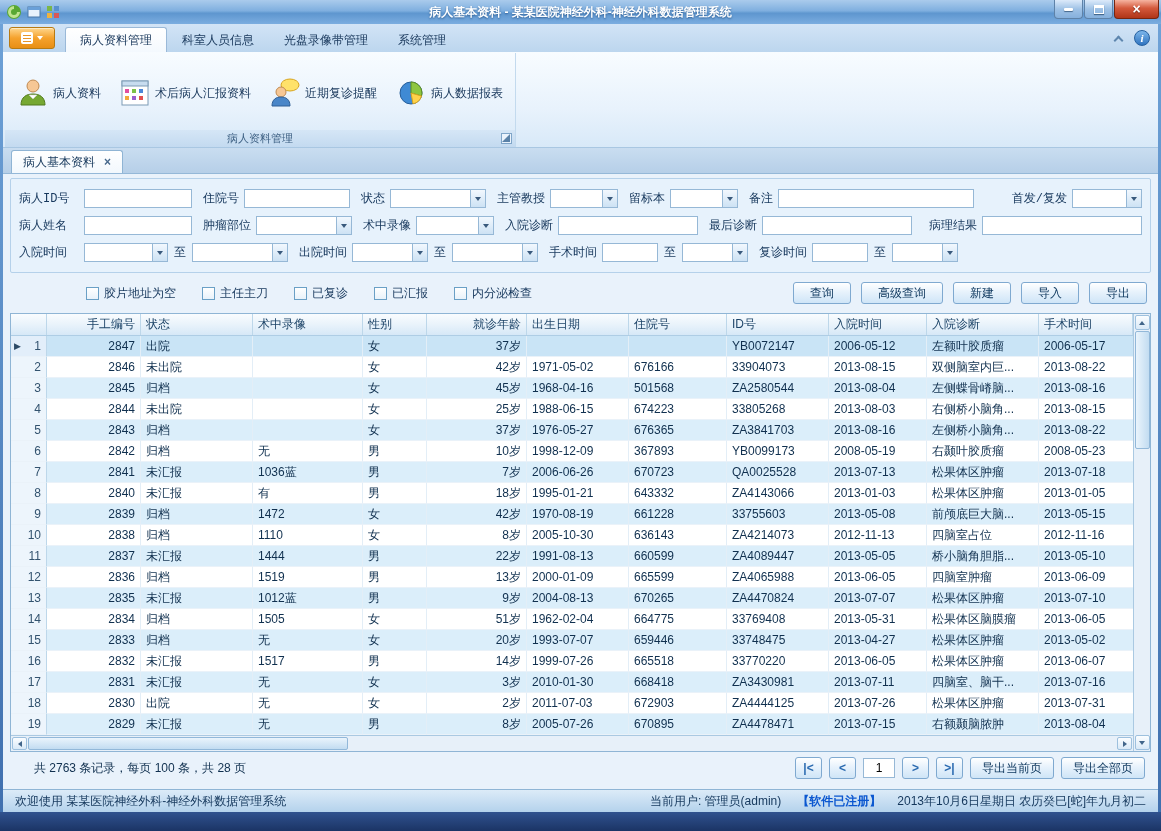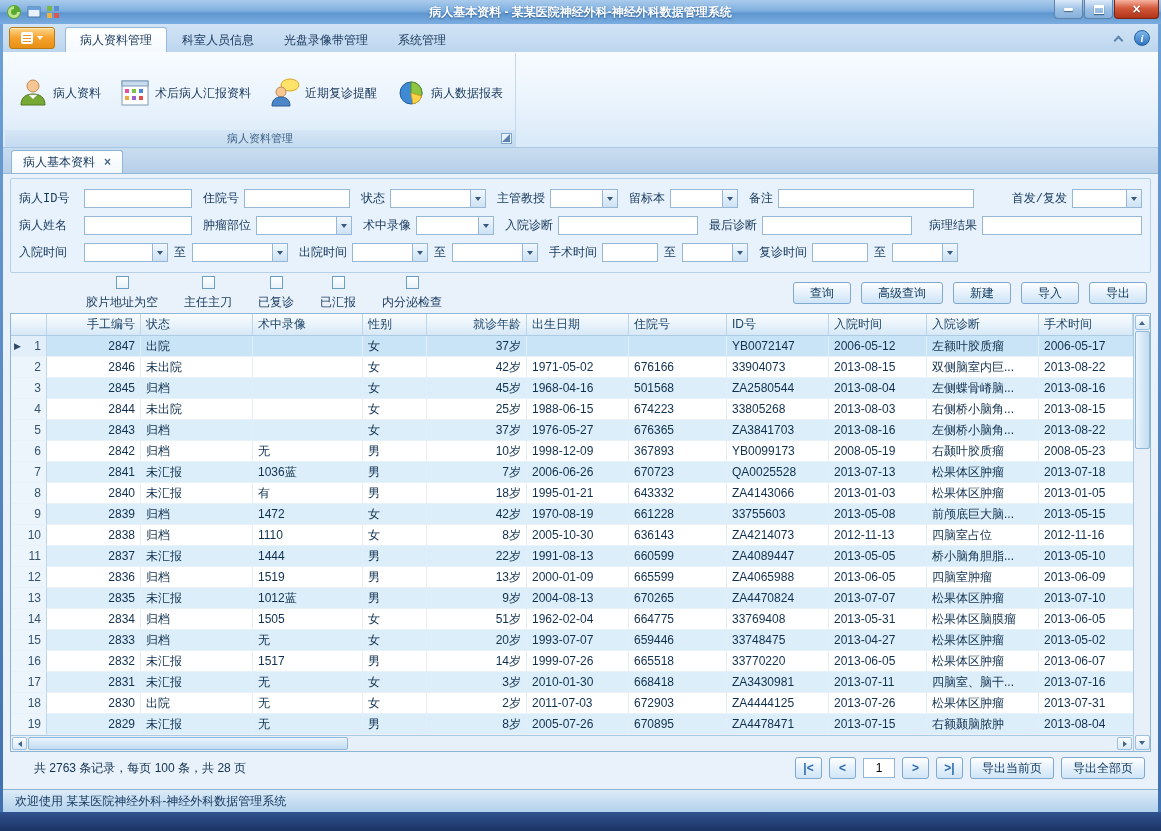--- a/index.html
+++ b/index.html
@@ -68,21 +68,21 @@
   .combo{height:19px;border:1px solid #96b8d6;background:#fff;display:flex;align-items:center;justify-content:flex-end;}
   .cbtn{width:15px;height:100%;background:linear-gradient(#f2f8fe,#cde2f4);border-left:1px solid #96b8d6;
     display:flex;align-items:center;justify-content:center;}
   .darr{width:0;height:0;border-left:3px solid transparent;border-right:3px solid transparent;border-top:4px solid #39597c;}
   .w56{width:56px}.w66{width:66px}.w68{width:68px}.w70{width:70px}.w76{width:76px}.w78{width:78px}
   .w84{width:84px}.w86{width:86px}.w96{width:96px}.w106{width:106px}.w108{width:108px}
   .w140{width:140px}.w150{width:150px}.w160{width:160px}.w196{width:196px}
   
   .toolbar-row{height:34px;display:flex;align-items:center;margin-top:3px;padding:0 4px;}
   .cb-group{display:flex;align-items:center;gap:26px;margin-left:72px;}
-  .cb{display:flex;align-items:center;gap:5px;color:#16375c;flex-direction:column;}
+  .cb{display:flex;align-items:center;gap:5px;color:#16375c;}
   .cbx{width:13px;height:13px;border:1px solid #6aa0c6;background:linear-gradient(#ffffff,#e8f2fa);}
   .actions{margin-left:auto;display:flex;gap:10px;}
   .abtn{height:22px;padding:0 16px;display:flex;align-items:center;justify-content:center;color:#113a60;
     background:linear-gradient(#ffffff,#e7f2fc 45%,#cfe5f7);border:1px solid #7fa9d0;border-radius:3px;}
   
   .grid{margin-top:3px;height:439px;border:1px solid #8fb5d5;background:#fff;display:flex;}
   .grid-main{width:1122px;display:flex;flex-direction:column;overflow:hidden;}
   .grid-header{height:22px;display:flex;background:linear-gradient(#f9fcfe,#e9f3fb 50%,#d6e8f7);border-bottom:1px solid #aecde5;}
   .grid-header .gc{border-right:1px solid #bdd7ea;border-bottom:none;color:#1d4468;line-height:21px;background:transparent;}
   .grid-body{flex:1;overflow:hidden;}
@@ -719,17 +719,22 @@
           <div class="pbtn">&gt;|</div>
           <div class="pexport">导出当前页</div>
           <div class="pexport">导出全部页</div>
         </div>
       </div>
 
     </div>
 
     <div class="statusbar">
       <span>欢迎使用 某某医院神经外科-神经外科数据管理系统</span>
+      <div class="status-right">
+        <span>当前用户: 管理员(admin)</span>
+        <span class="registered">【软件已注册】</span>
+        <span>2013年10月6日星期日 农历癸巳[蛇]年九月初二</span>
+      </div>
     </div>
   </div>
 
   <div class="bottom-edge"></div>
 </div>
 
 </body></html>

